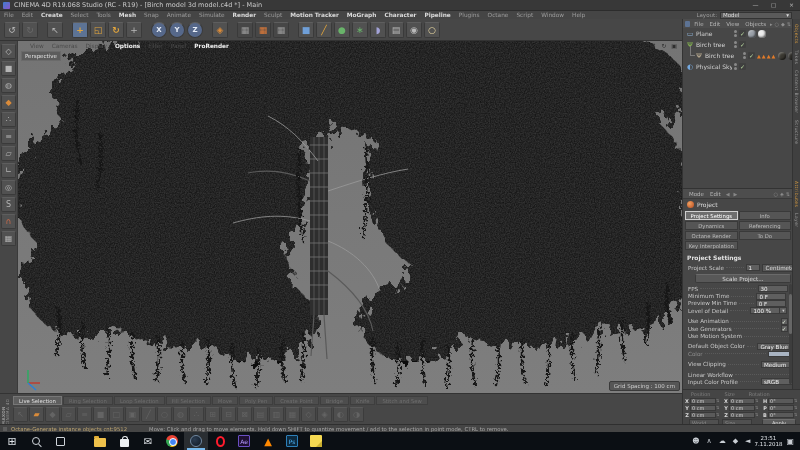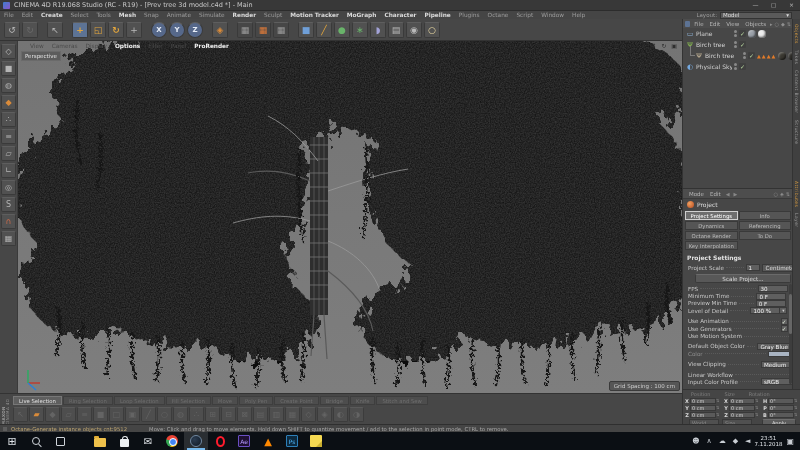--- a/index.html
+++ b/index.html
@@ -196,21 +196,21 @@
   #clock{color:#e2e6ea;font-size:5.5px;text-align:center;line-height:6px}
   #notif{color:#c9ced4;font-size:8px;padding:0 6px 0 4px}
 </style>
 </head>
 <body>
 
 <div id="app">
 
   <div id="titlebar">
     <span class="appico"></span>
-    <span>CINEMA 4D R19.068 Studio (RC - R19) - [Prev tree 3d model.c4d *] - Main</span>
+    <span>CINEMA 4D R19.068 Studio (RC - R19) - [Birch model 3d model.c4d *] - Main</span>
     <span class="wbtns">
       <span class="wbtn">—</span>
       <span class="wbtn">▢</span>
       <span class="wbtn">×</span>
     </span>
   </div>
 
   <div id="menubar">
     <span><span class="mitem">File</span><span class="mitem">Edit</span><span class="mitem bright">Create</span><span class="mitem">Select</span><span class="mitem">Tools</span><span class="mitem bright">Mesh</span><span class="mitem">Snap</span><span class="mitem">Animate</span><span class="mitem">Simulate</span><span class="mitem bright">Render</span><span class="mitem">Sculpt</span><span class="mitem bright">Motion Tracker</span><span class="mitem bright">MoGraph</span><span class="mitem bright">Character</span><span class="mitem bright">Pipeline</span><span class="mitem">Plugins</span><span class="mitem">Octane</span><span class="mitem">Script</span><span class="mitem">Window</span><span class="mitem">Help</span></span>
     <span id="layoutbox">

